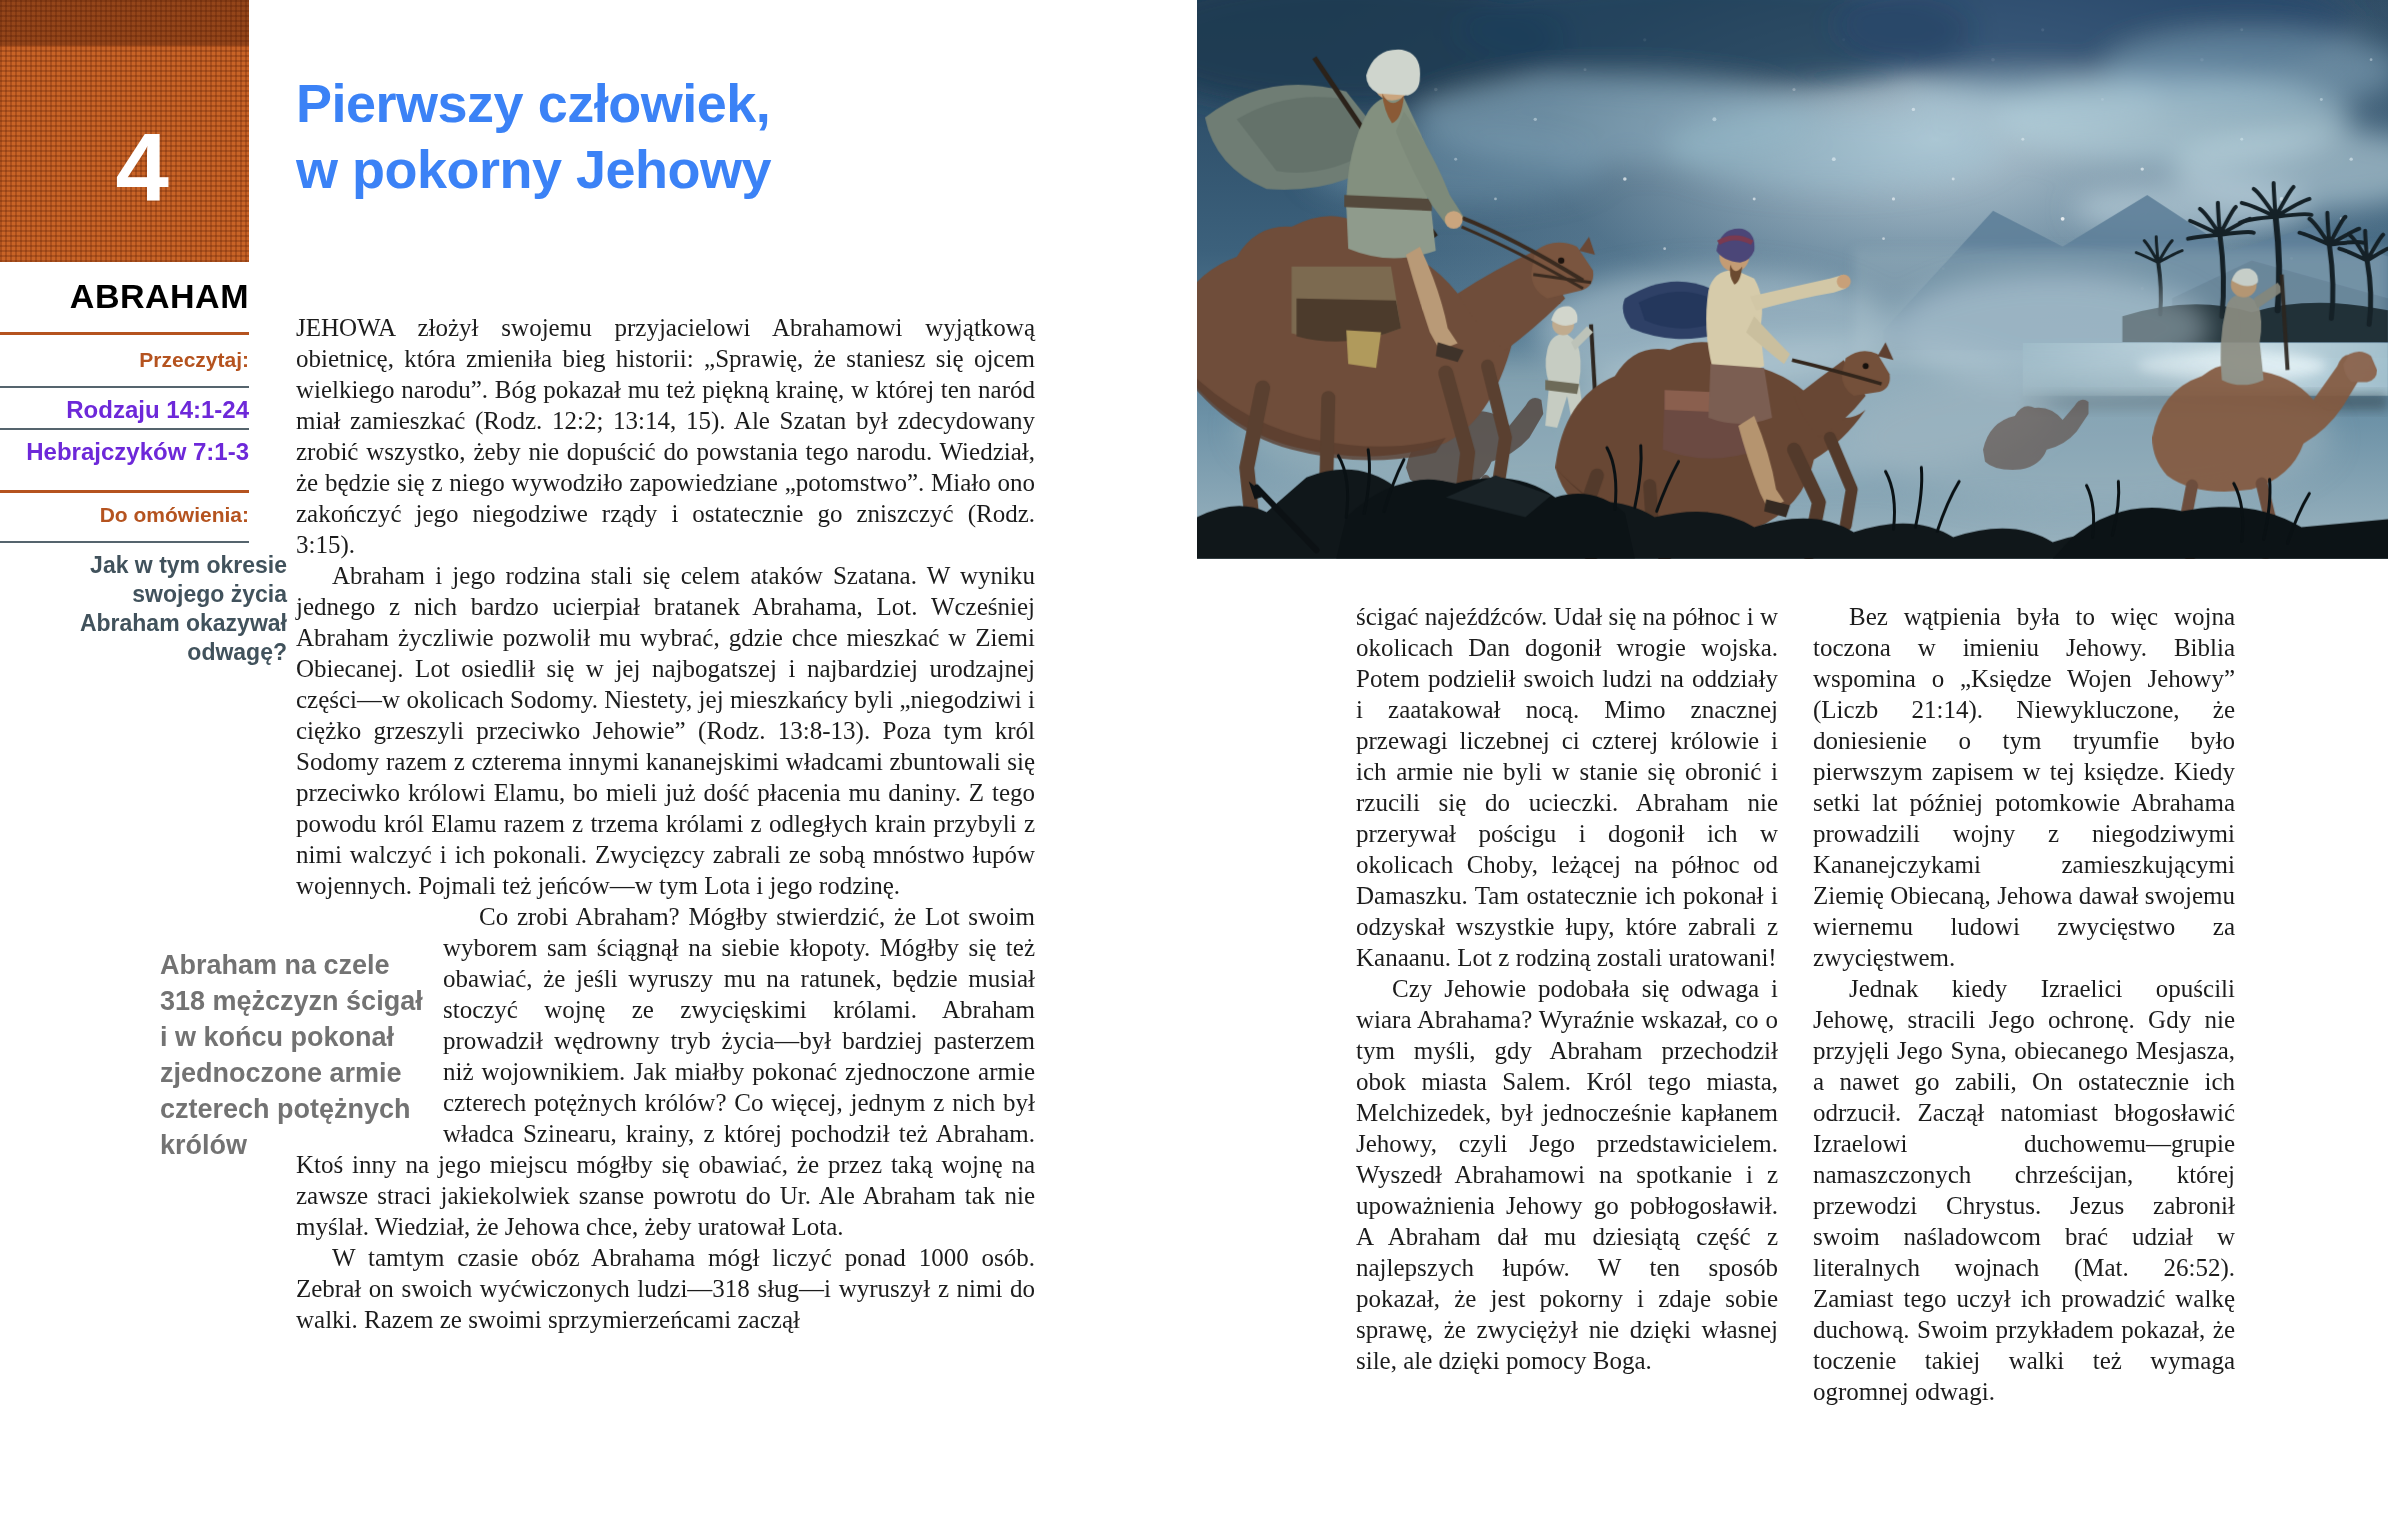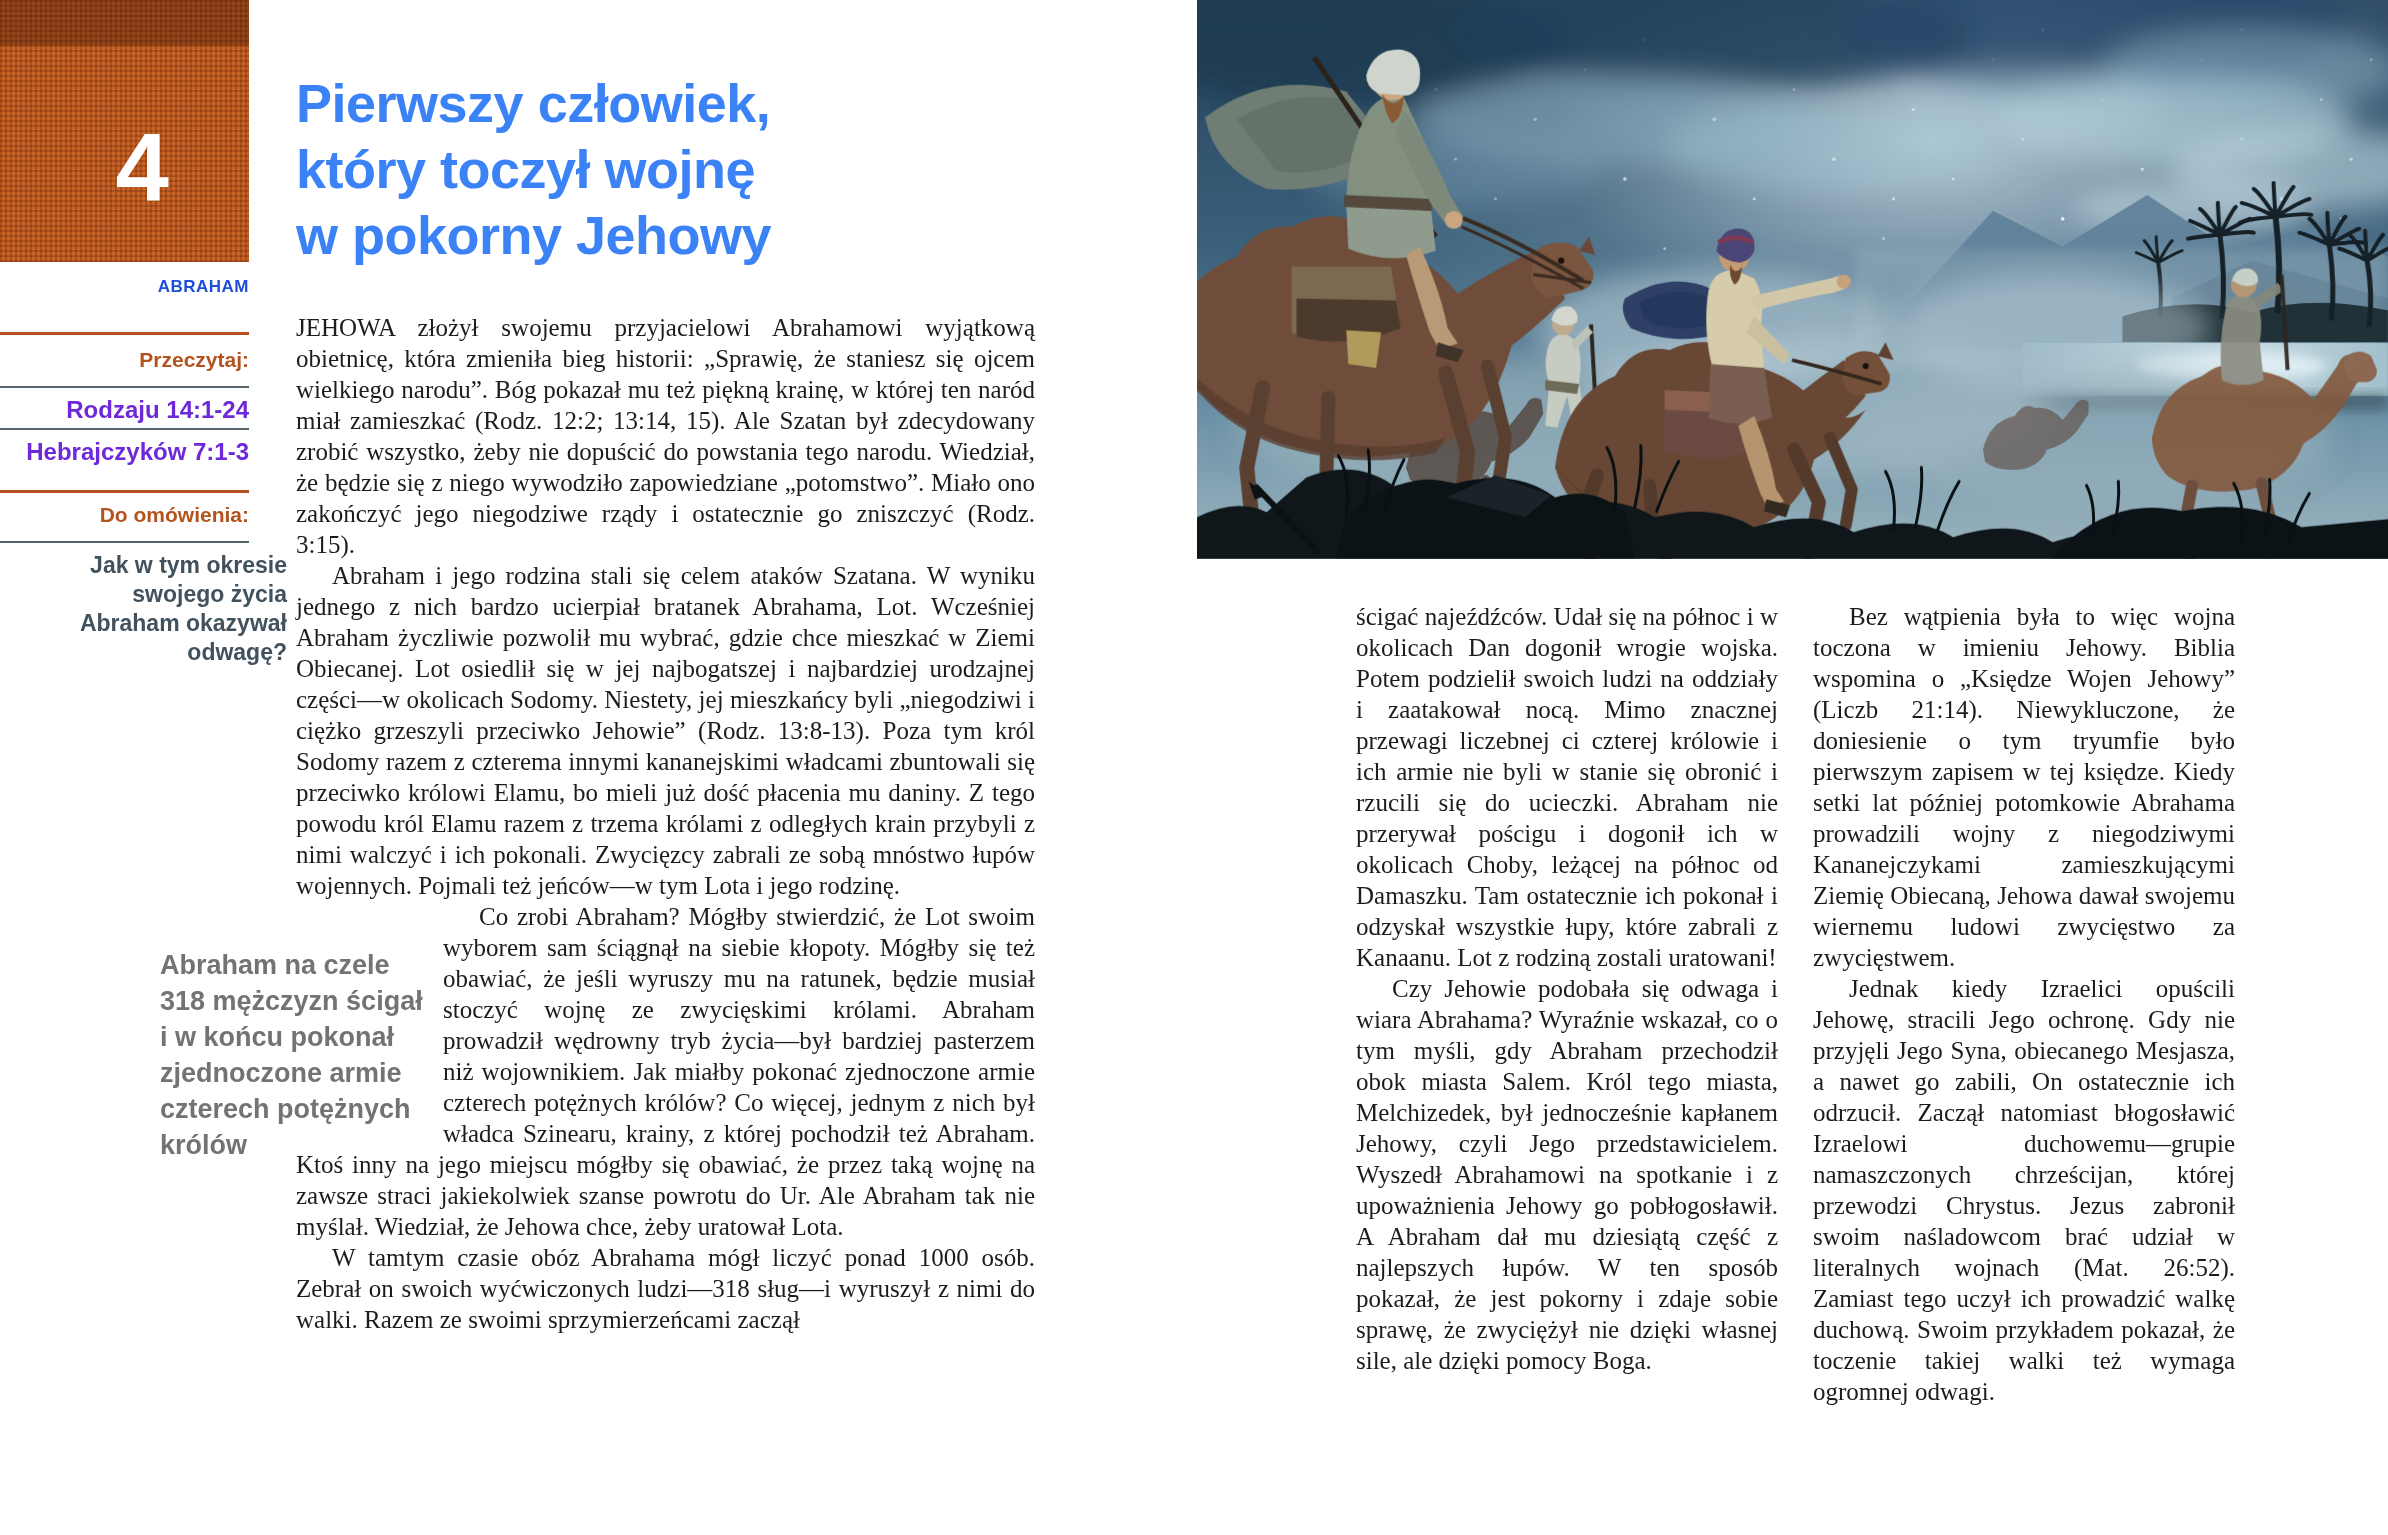--- a/index.html
+++ b/index.html
@@ -16,21 +16,21 @@
       linear-gradient(180deg, rgba(70,24,6,.40) 0px, rgba(70,24,6,.40) 45px, rgba(70,24,6,0) 46px),
       repeating-linear-gradient(0deg, rgba(90,32,8,.28) 0 2px, rgba(255,255,255,0) 2px 5px),
       repeating-linear-gradient(90deg, rgba(90,32,8,.22) 0 2px, rgba(255,160,80,.10) 2px 5px),
       #c35d22;
   }
   .lesson-number {
     position:absolute; right:80px; bottom:46px;
     font-size:96px; line-height:1; font-weight:bold; color:#ffffff;
   }
   .side-item { position:absolute; left:0; width:249px; text-align:right; }
-  .side-cat { top:277px; font-size:17px; font-weight:bold; letter-spacing:0.5px; color:#1d4ed8; }
+  .side-cat { top:277px; font-size:34px; font-weight:bold; letter-spacing:0.5px; color:#000000; }
   .side-label { font-size:21px; font-weight:bold; color:#b5531f; }
   .side-ref { font-size:24px; font-weight:bold; color:#6d28d9; }
   .rule { position:absolute; left:0; width:249px; }
   .rule-orange { height:3px; background:#b5531f; }
   .rule-gray { height:2px; background:#55646d; }
   .side-question {
     position:absolute; left:35px; top:551px; width:214px; text-align:right;
     font-size:23px; line-height:29px; font-weight:bold; color:#41525c;margin-left:38px;
   }
 
@@ -91,21 +91,20 @@
     <div class="rule rule-orange" style="top:490px"></div>
 
     <div class="side-item side-label" style="top:503px">Do omówienia:</div>
     <div class="rule rule-gray" style="top:541px"></div>
 
     <div class="side-question">Jak w tym okresie swojego życia Abraham okazywał odwagę?</div>
   </div>
 
   <div class="title">
     <div>Pierwszy człowiek,</div>
-    <div>który toczył wojnę</div>
     <div>w pokorny Jehowy</div>
   </div>
 
   <div class="body-left bodytext">
     <p>JEHOWA złożył swojemu przyjacielowi Abrahamowi wyjątkową obietnicę, która zmieniła bieg historii: „Sprawię, że staniesz się ojcem wielkiego narodu”. Bóg pokazał mu też piękną krainę, w której ten naród miał zamieszkać (Rodz. 12:2; 13:14, 15). Ale Szatan był zdecydowany zrobić wszystko, żeby nie dopuścić do powstania tego narodu. Wiedział, że będzie się z niego wywodziło zapowiedziane „potomstwo”. Miało ono zakończyć jego niegodziwe rządy i ostatecznie go zniszczyć (Rodz. 3:15).</p>
     <p class="ind">Abraham i jego rodzina stali się celem ataków Szatana. W wyniku jednego z nich bardzo ucierpiał bratanek Abrahama, Lot. Wcześniej Abraham życzliwie pozwolił mu wybrać, gdzie chce mieszkać w Ziemi Obiecanej. Lot osiedlił się w jej najbogatszej i najbardziej urodzajnej części—w okolicach Sodomy. Niestety, jej mieszkańcy byli „niegodziwi i ciężko grzeszyli przeciwko Jehowie” (Rodz. 13:8-13). Poza tym król Sodomy razem z czterema innymi kananejskimi władcami zbuntowali się przeciwko królowi Elamu, bo mieli już dość płacenia mu daniny. Z tego powodu król Elamu razem z trzema królami z odległych krain przybyli z nimi walczyć i ich pokonali. Zwycięzcy zabrali ze sobą mnóstwo łupów wojennych. Pojmali też jeńców—w tym Lota i jego rodzinę.</p>
     <p class="ind"><span class="pullquote-float">Abraham na czele 318 mężczyzn ścigał i w końcu pokonał zjednoczone armie czterech potężnych królów</span><span>Co zrobi Abraham? Mógłby stwierdzić, że Lot swoim wyborem sam ściągnął na siebie kłopoty. Mógłby się też obawiać, że jeśli wyruszy mu na ratunek, będzie musiał stoczyć wojnę ze zwycięskimi królami. Abraham prowadził wędrowny tryb życia—był bardziej pasterzem niż wojownikiem. Jak miałby pokonać zjednoczone armie czterech potężnych królów? Co więcej, jednym z nich był władca Szinearu, krainy, z której pochodził też Abraham. Ktoś inny na jego miejscu mógłby się obawiać, że przez taką wojnę na zawsze straci jakiekolwiek szanse powrotu do Ur. Ale Abraham tak nie myślał. Wiedział, że Jehowa chce, żeby uratował Lota.</span></p>
     <p class="ind">W tamtym czasie obóz Abrahama mógł liczyć ponad 1000 osób. Zebrał on swoich wyćwiczonych ludzi—318 sług—i wyruszył z nimi do walki. Razem ze swoimi sprzymierzeńcami zaczął</p>
   </div>
 

